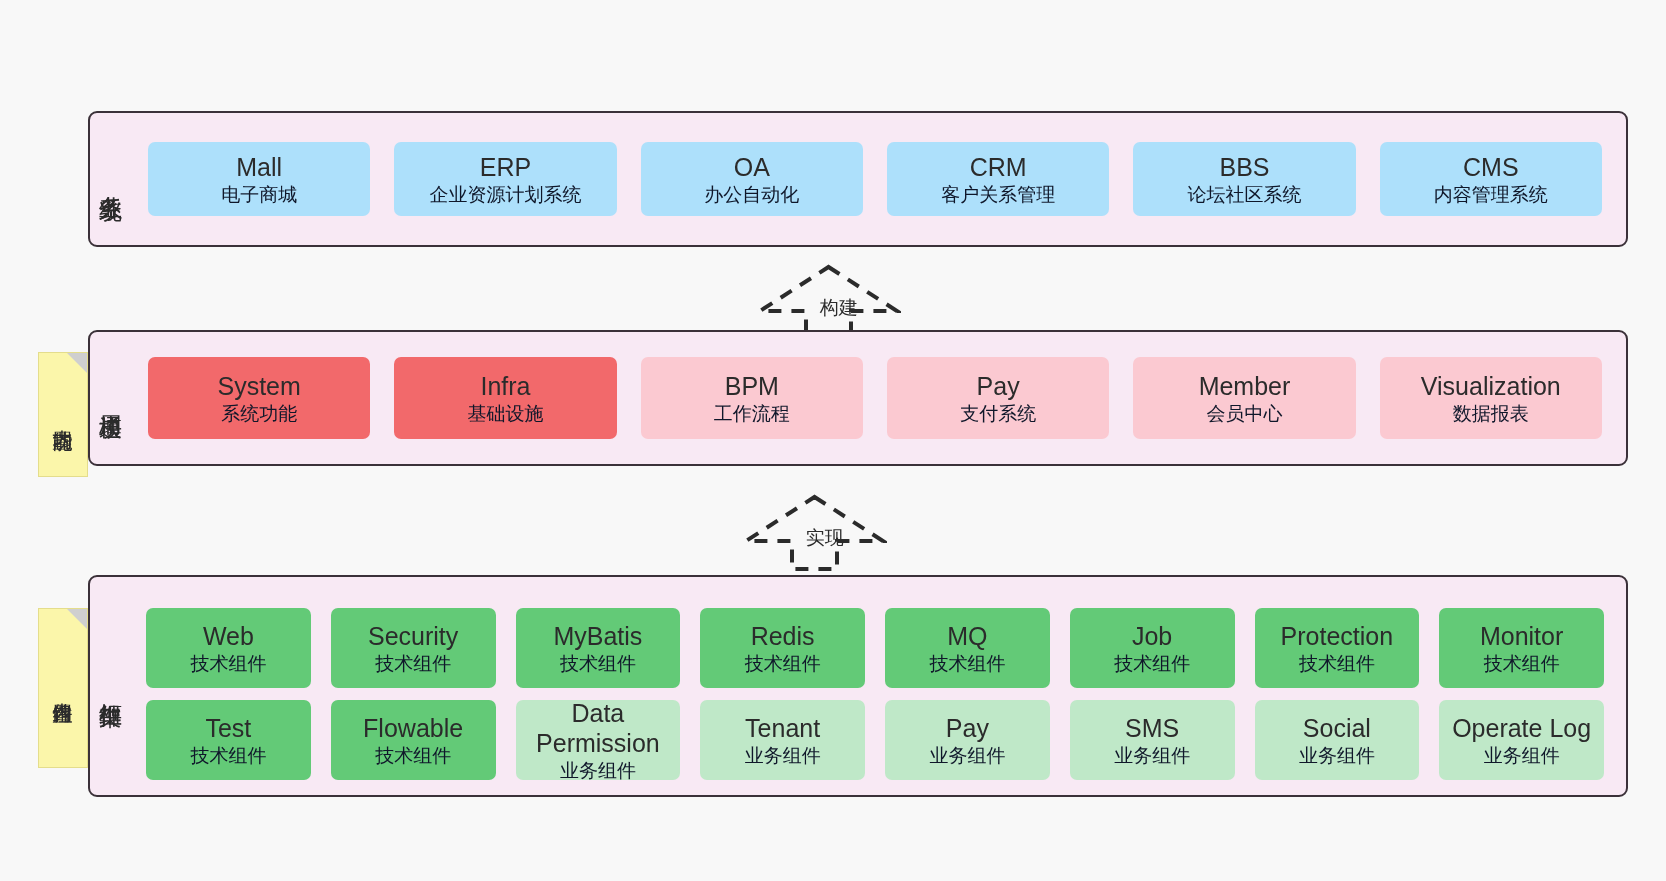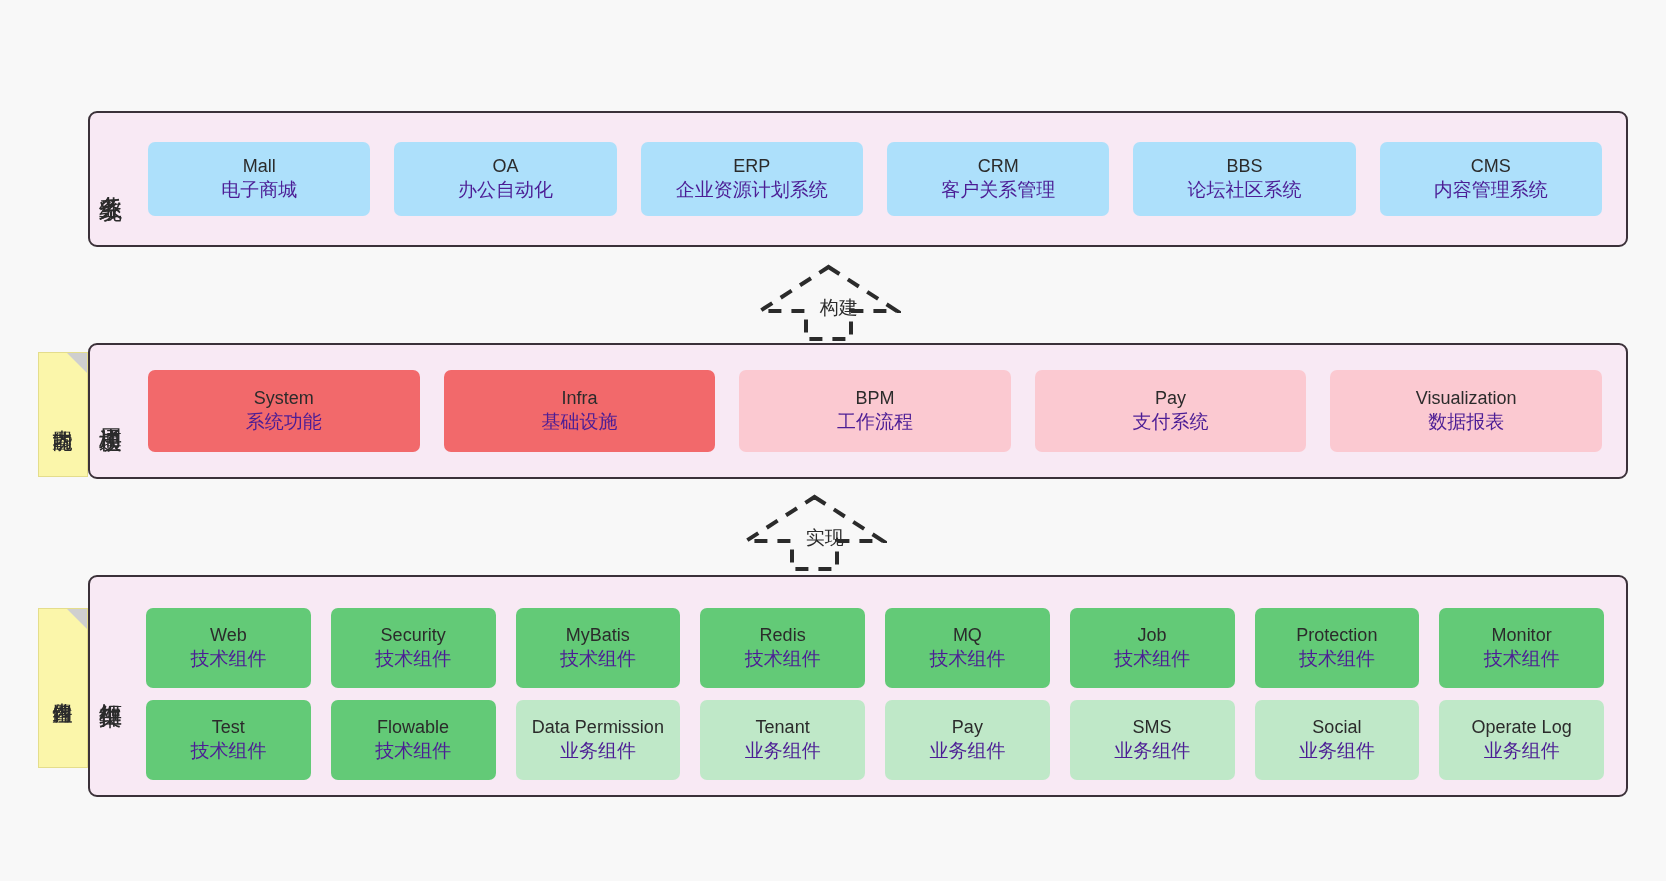--- a/index.html
+++ b/index.html
@@ -73,44 +73,44 @@
     display: flex;
     flex-direction: column;
     align-items: center;
     justify-content: center;
     text-align: center;
     margin: 0 12px;
     padding: 4px 2px;
     line-height: 1.22;
   }
   .box .en {
-    font-size: 18px;
+    font-size: 25px;
     color: #2b2b2b;
     white-space: nowrap;
   }
   .box .cn {
     font-size: 19px;
-    color: #4c1d95;
+    color: #0f172a;
     white-space: nowrap;
   }
   .box.wrap-en .en { white-space: normal; }
 
   
   .c-blue        { background: #ade0fb; }
   .c-red         { background: #f2696b; }
   .c-pink        { background: #fbc9d1; }
   .c-green       { background: #63ca77; }
   .c-lightgreen  { background: #bfe8c8; }
 
   
   #layer-business { left: 88px; top: 111px; width: 1540px; height: 136px; }
   #layer-business .box { height: 74px; }
 
   
-  #layer-common { left: 88px; top: 343px; width: 1540px; height: 136px; }
+  #layer-common { left: 88px; top: 330px; width: 1540px; height: 136px; }
   #layer-common .box { height: 82px; }
 
   
   #layer-framework { left: 88px; top: 575px; width: 1540px; height: 222px; }
   #layer-framework .layer-body { gap: 12px; padding-top: 28px; padding-bottom: 12px; }
   #layer-framework .box { height: 80px; margin: 0 10px; }
 
   
   .note {
     position: absolute;
@@ -168,26 +168,26 @@
 
   <div class="layer" id="layer-business">
     <div class="layer-title">业务系统</div>
     <div class="layer-body">
       <div class="row">
         <div class="box c-blue">
           <span class="en">Mall</span>
           <span class="cn">电子商城</span>
         </div>
         <div class="box c-blue">
+          <span class="en">ERP</span>
+          <span class="cn">企业资源计划系统</span>
+        </div>
+        <div class="box c-blue">
           <span class="en">OA</span>
           <span class="cn">办公自动化</span>
-        </div>
-        <div class="box c-blue">
-          <span class="en">ERP</span>
-          <span class="cn">企业资源计划系统</span>
         </div>
         <div class="box c-blue">
           <span class="en">CRM</span>
           <span class="cn">客户关系管理</span>
         </div>
         <div class="box c-blue">
           <span class="en">BBS</span>
           <span class="cn">论坛社区系统</span>
         </div>
         <div class="box c-blue">
@@ -223,20 +223,24 @@
         </div>
         <div class="box c-pink">
           <span class="en">BPM</span>
           <span class="cn">工作流程</span>
         </div>
         <div class="box c-pink">
           <span class="en">Pay</span>
           <span class="cn">支付系统</span>
         </div>
         <div class="box c-pink">
+          <span class="en">Member</span>
+          <span class="cn">会员中心</span>
+        </div>
+        <div class="box c-pink">
           <span class="en">Visualization</span>
           <span class="cn">数据报表</span>
         </div>
       </div>
     </div>
   </div>
 
   <div class="connector" id="connector-realize">
     <svg width="145" height="80" viewBox="0 0 145 80">
       <path d="M 72.5 4 L 141 48 L 95 48 L 95 76 L 50 76 L 50 48 L 4 48 Z" fill="none" stroke="#2b2b2b" stroke-width="4" stroke-dasharray="13 10" stroke-linejoin="miter" stroke-linecap="butt"></path>

